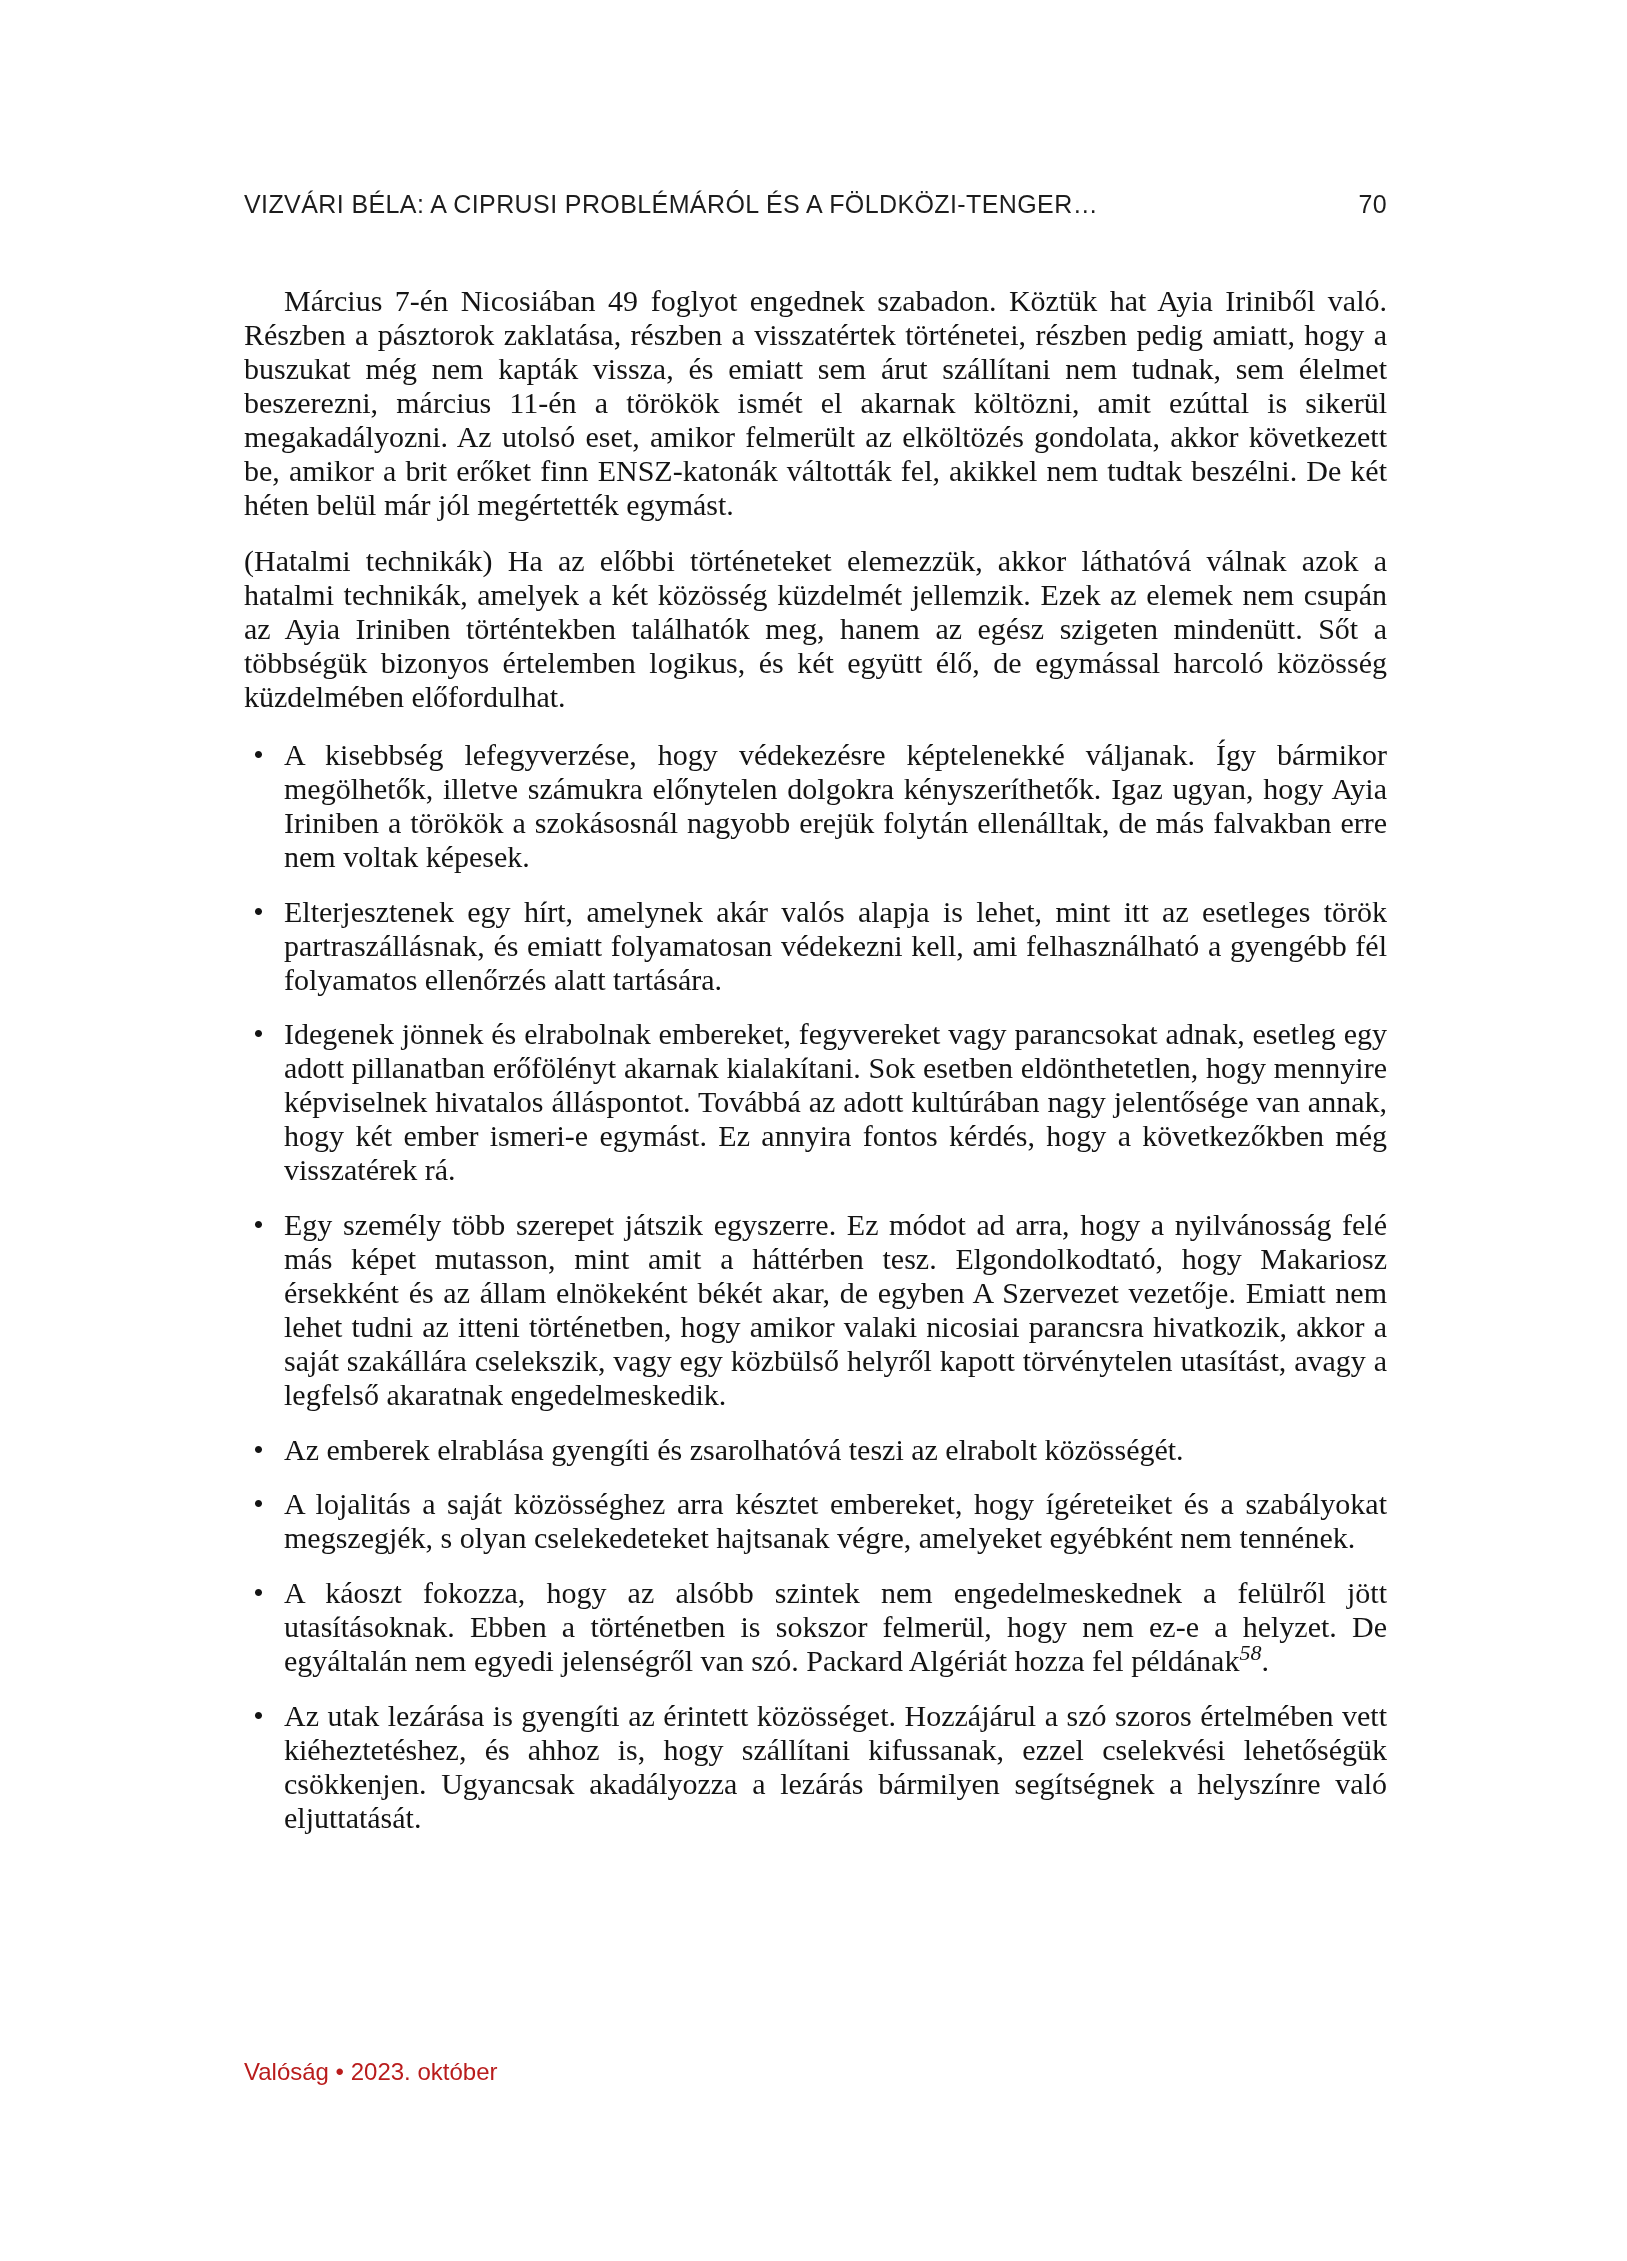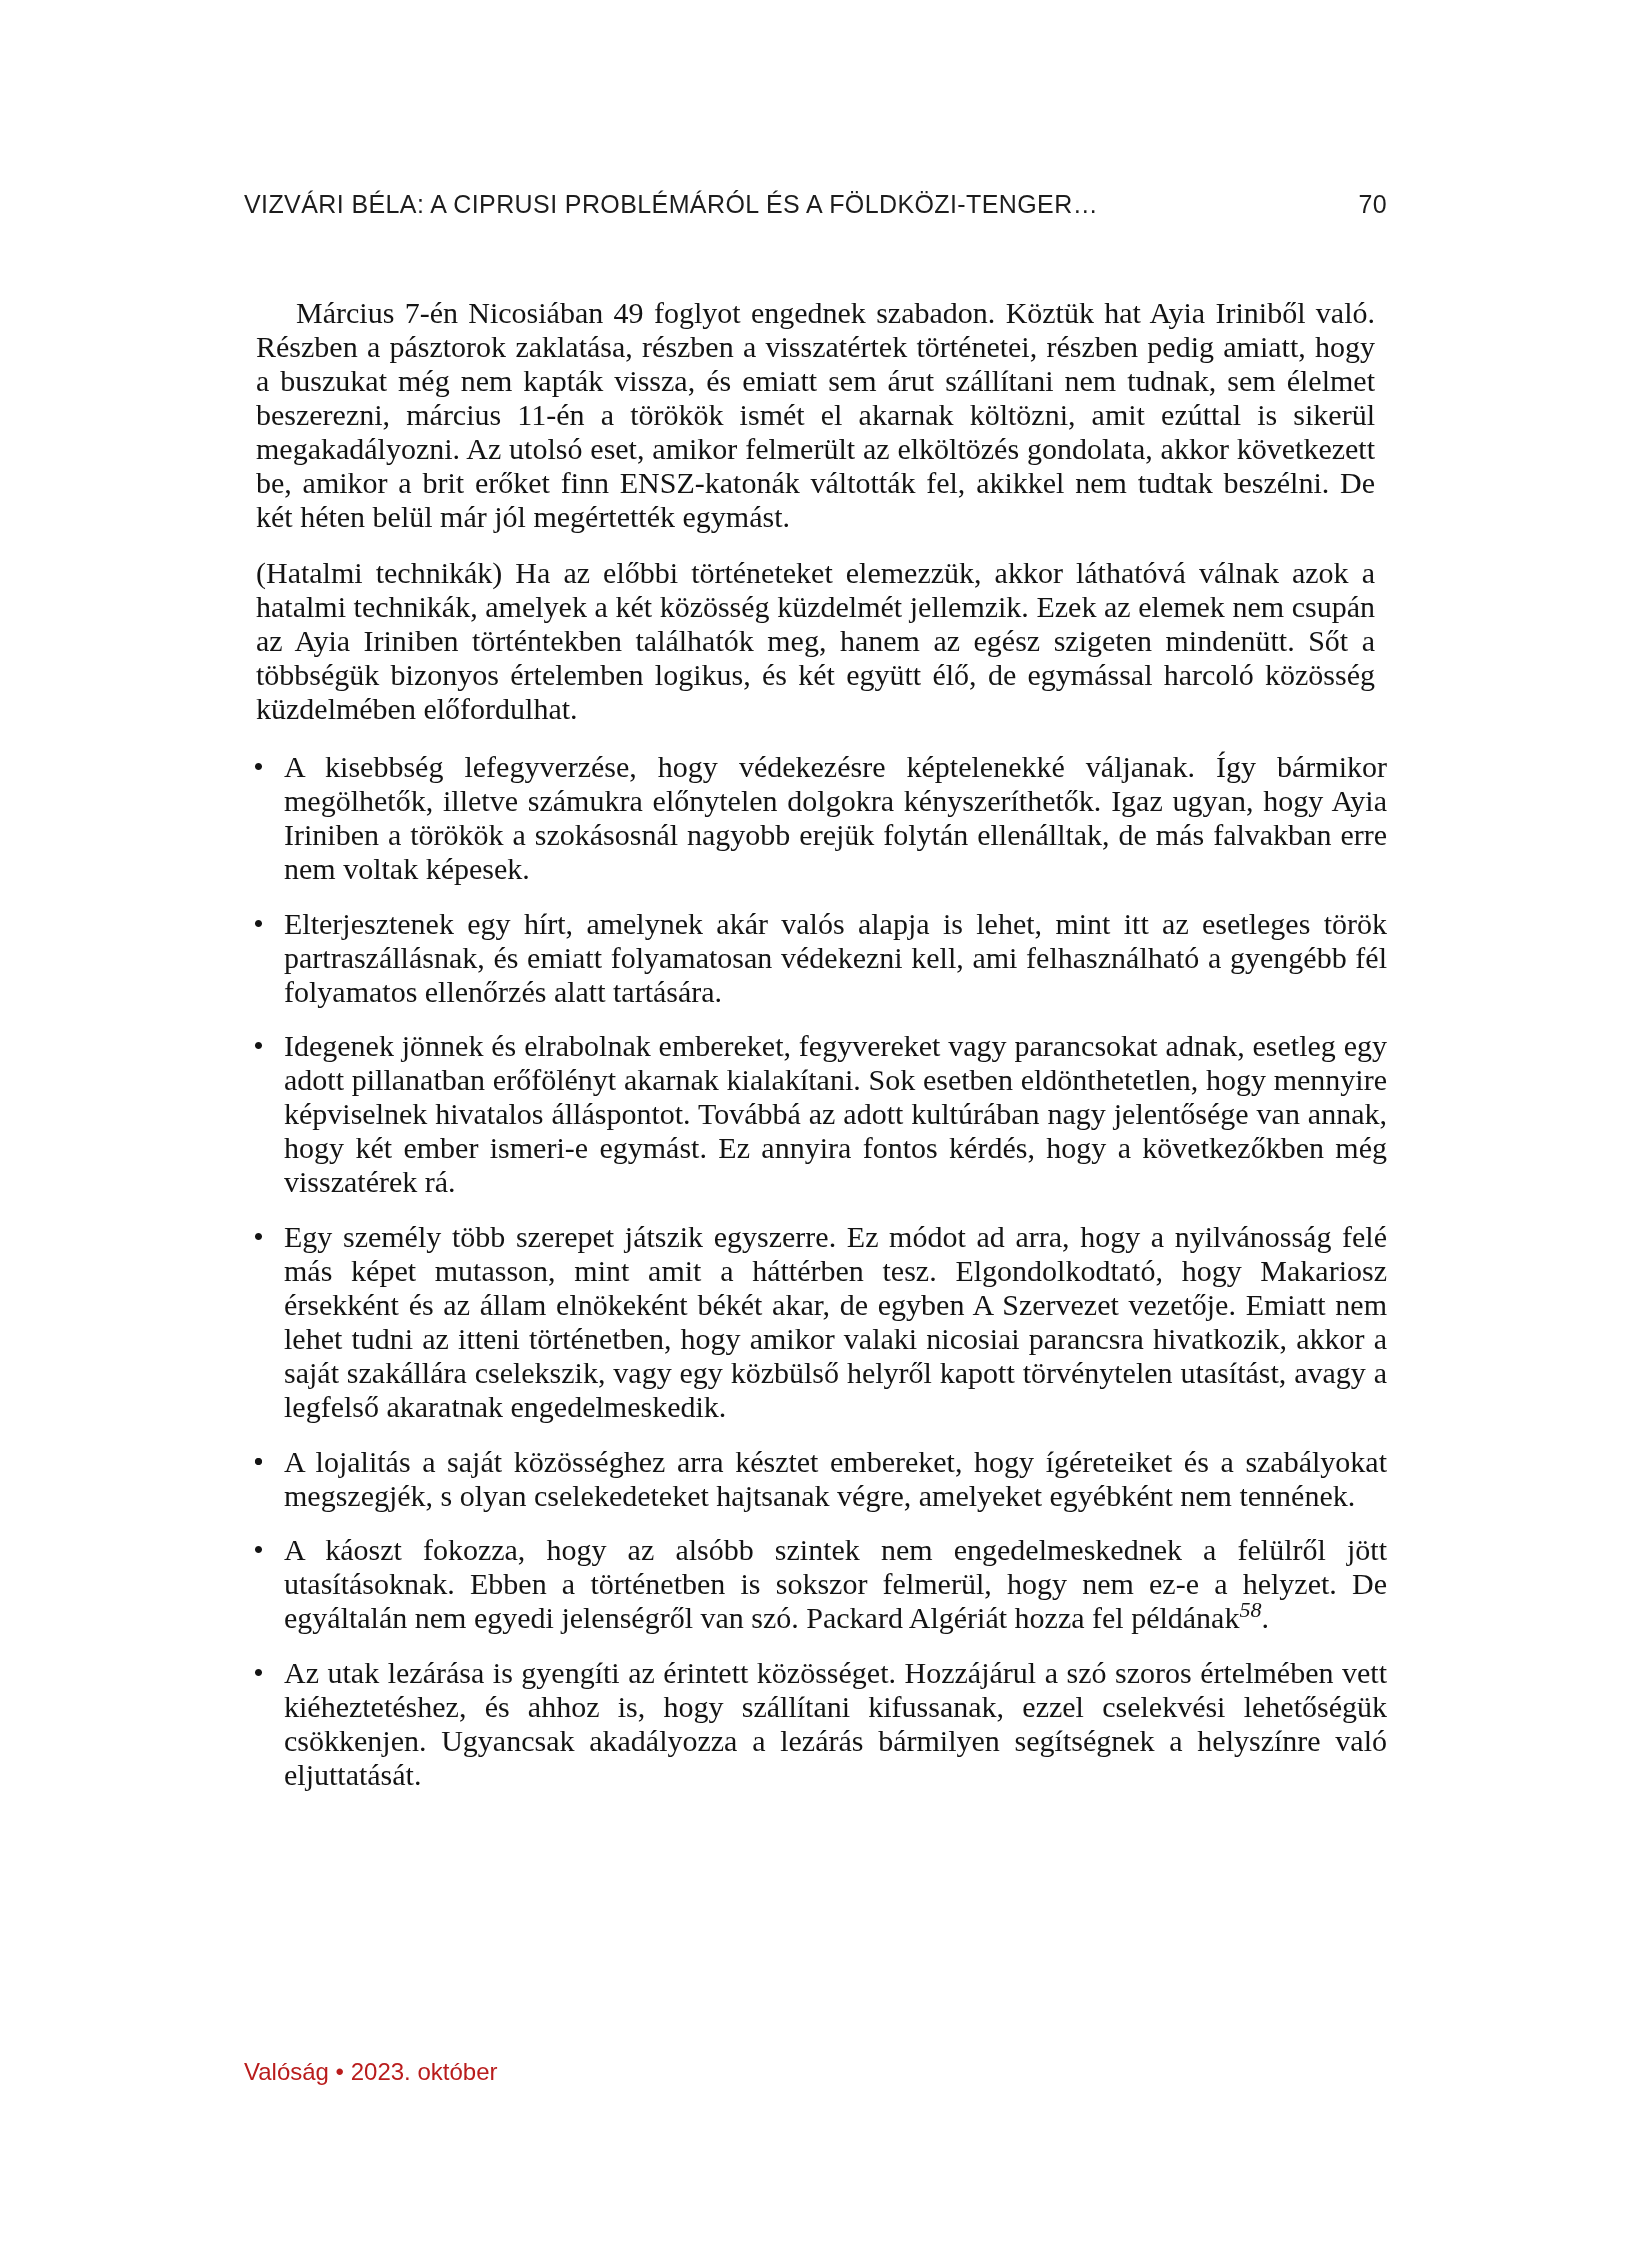--- a/index.html
+++ b/index.html
@@ -30,21 +30,21 @@
     position: absolute;
     top: 284px;
     left: 244px;
     width: 1143px;
     font-family: "Liberation Serif", serif;
     font-size: 30px;
     line-height: 34px;
     text-align: justify;
     color: #141414;
   }
-  .para { margin: 12px; }
+  .para { margin: 0; }
   .para.indent { text-indent: 40px; }
   .para + .para { margin-top: 21.5px; }
   .lead-italic { }
   ul.power-list {
     list-style: none;
     margin: 24.5px 0 0 0;
     padding: 0;
   }
   ul.power-list li {
     position: relative;
@@ -103,20 +103,21 @@
       <li>
         <span class="marker">•</span>
         <span>Idegenek jönnek és elrabolnak embereket, fegyvereket vagy parancsokat adnak, esetleg egy adott pillanatban erőfölényt akarnak kialakítani. Sok esetben eldönthetetlen, hogy mennyire képviselnek hivatalos álláspontot. Továbbá az adott kultúrában nagy jelentősége van annak, hogy két ember ismeri-e egymást. Ez annyira fontos kérdés, hogy a következőkben még visszatérek rá.</span>
       </li>
       <li>
         <span class="marker">•</span>
         <span>Egy személy több szerepet játszik egyszerre. Ez módot ad arra, hogy a nyilvánosság felé más képet mutasson, mint amit a háttérben tesz. Elgondolkodtató, hogy Makariosz érsekként és az állam elnökeként békét akar, de egyben A Szervezet vezetője. Emiatt nem lehet tudni az itteni történetben, hogy amikor valaki nicosiai parancsra hivatkozik, akkor a saját szakállára cselekszik, vagy egy közbülső helyről kapott törvénytelen utasítást, avagy a legfelső akaratnak engedelmeskedik.</span>
       </li>
       <li>
         <span class="marker">•</span>
+        <span>Az emberek elrablása gyengíti és zsarolhatóvá teszi az elrabolt közösségét.</span>
       </li>
       <li>
         <span class="marker">•</span>
         <span>A lojalitás a saját közösséghez arra késztet embereket, hogy ígéreteiket és a szabályokat megszegjék, s olyan cselekedeteket hajtsanak végre, amelyeket egyébként nem tennének.</span>
       </li>
       <li>
         <span class="marker">•</span>
         <span>A káoszt fokozza, hogy az alsóbb szintek nem engedelmeskednek a felülről jött utasításoknak. Ebben a történetben is sokszor felmerül, hogy nem ez-e a helyzet. De egyáltalán nem egyedi jelenségről van szó. Packard Algériát hozza fel példának</span><sup class="footnote-sup">58</sup><span>.</span>
       </li>
       <li>

